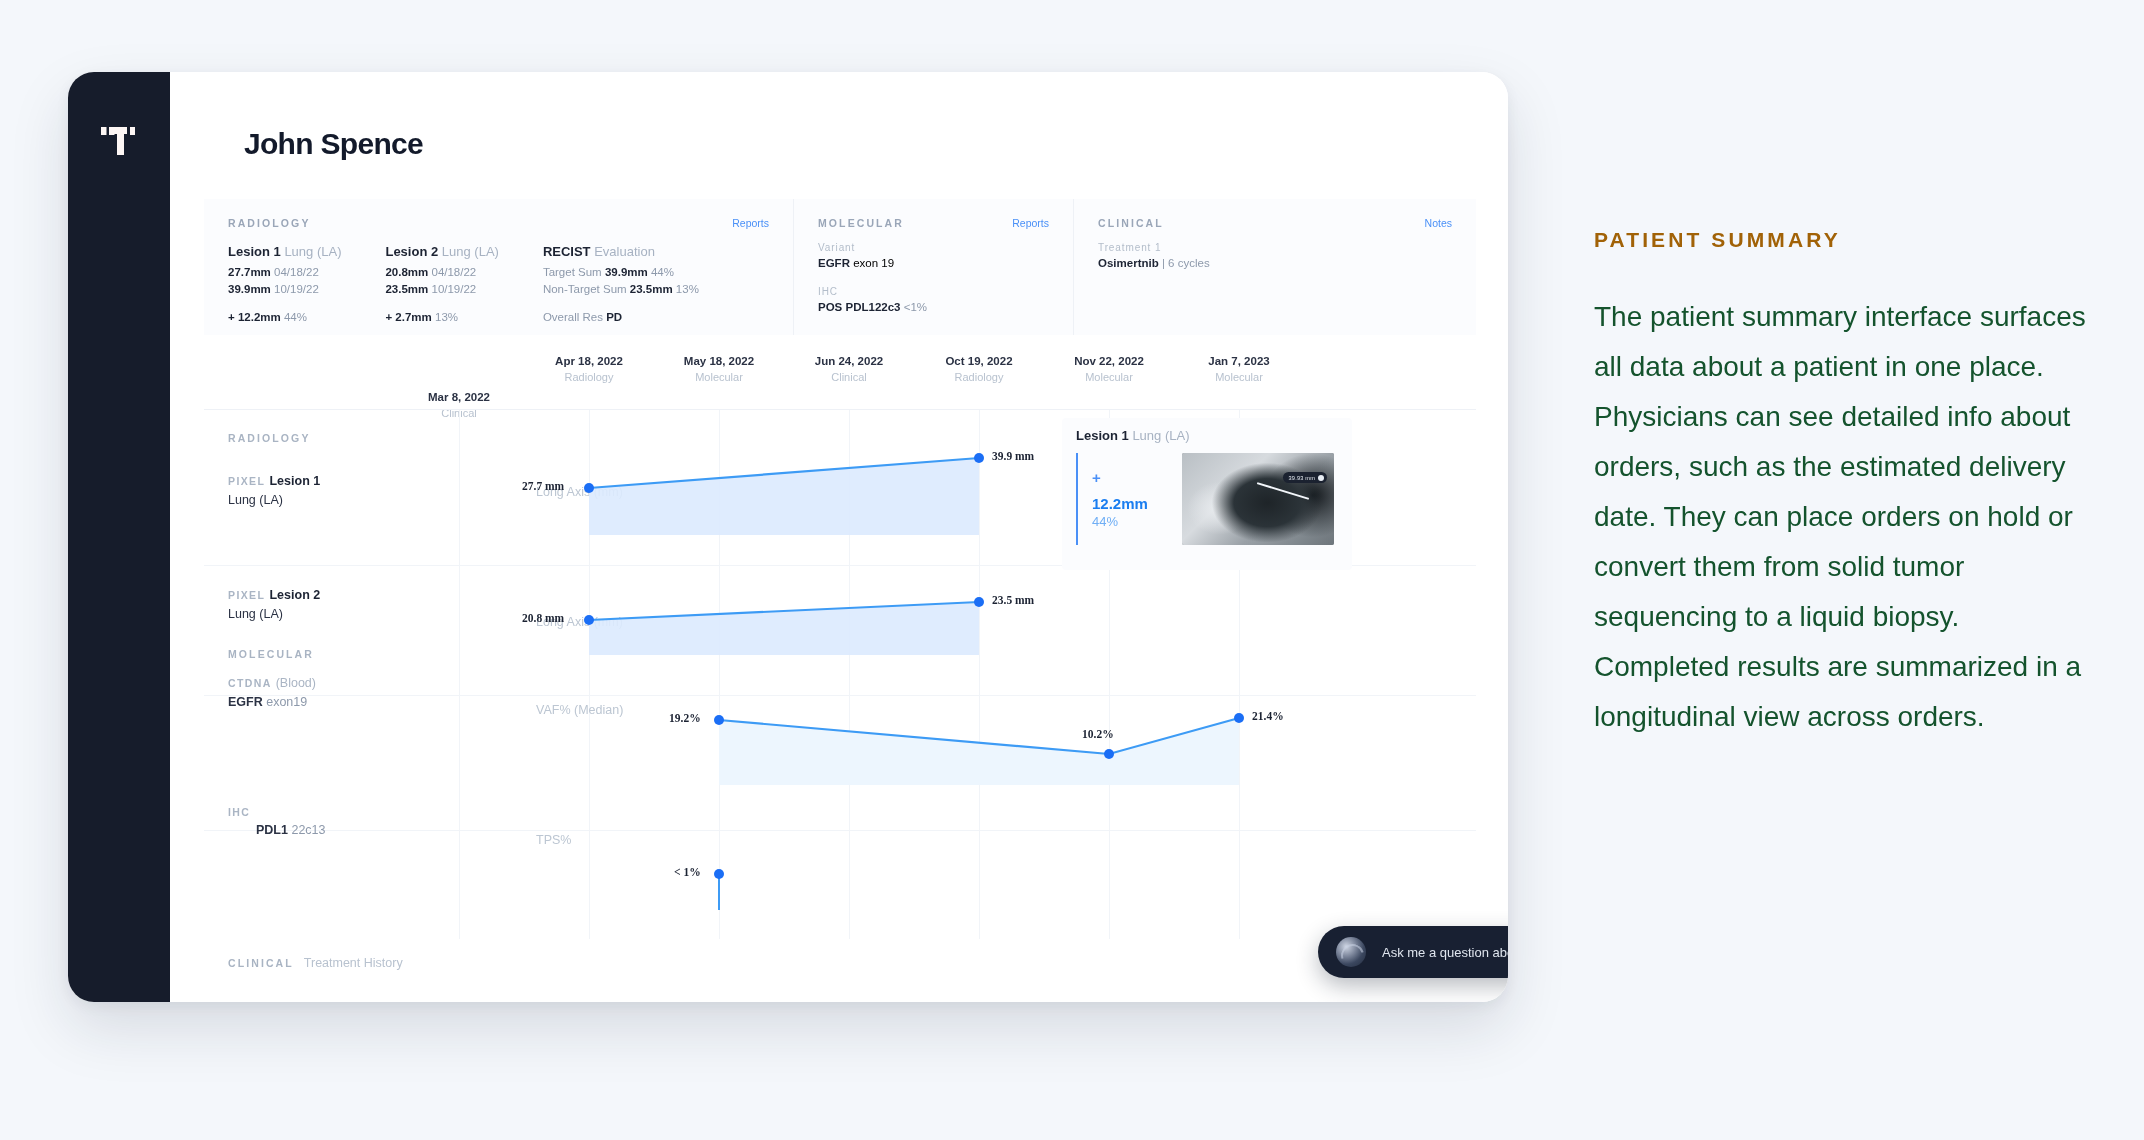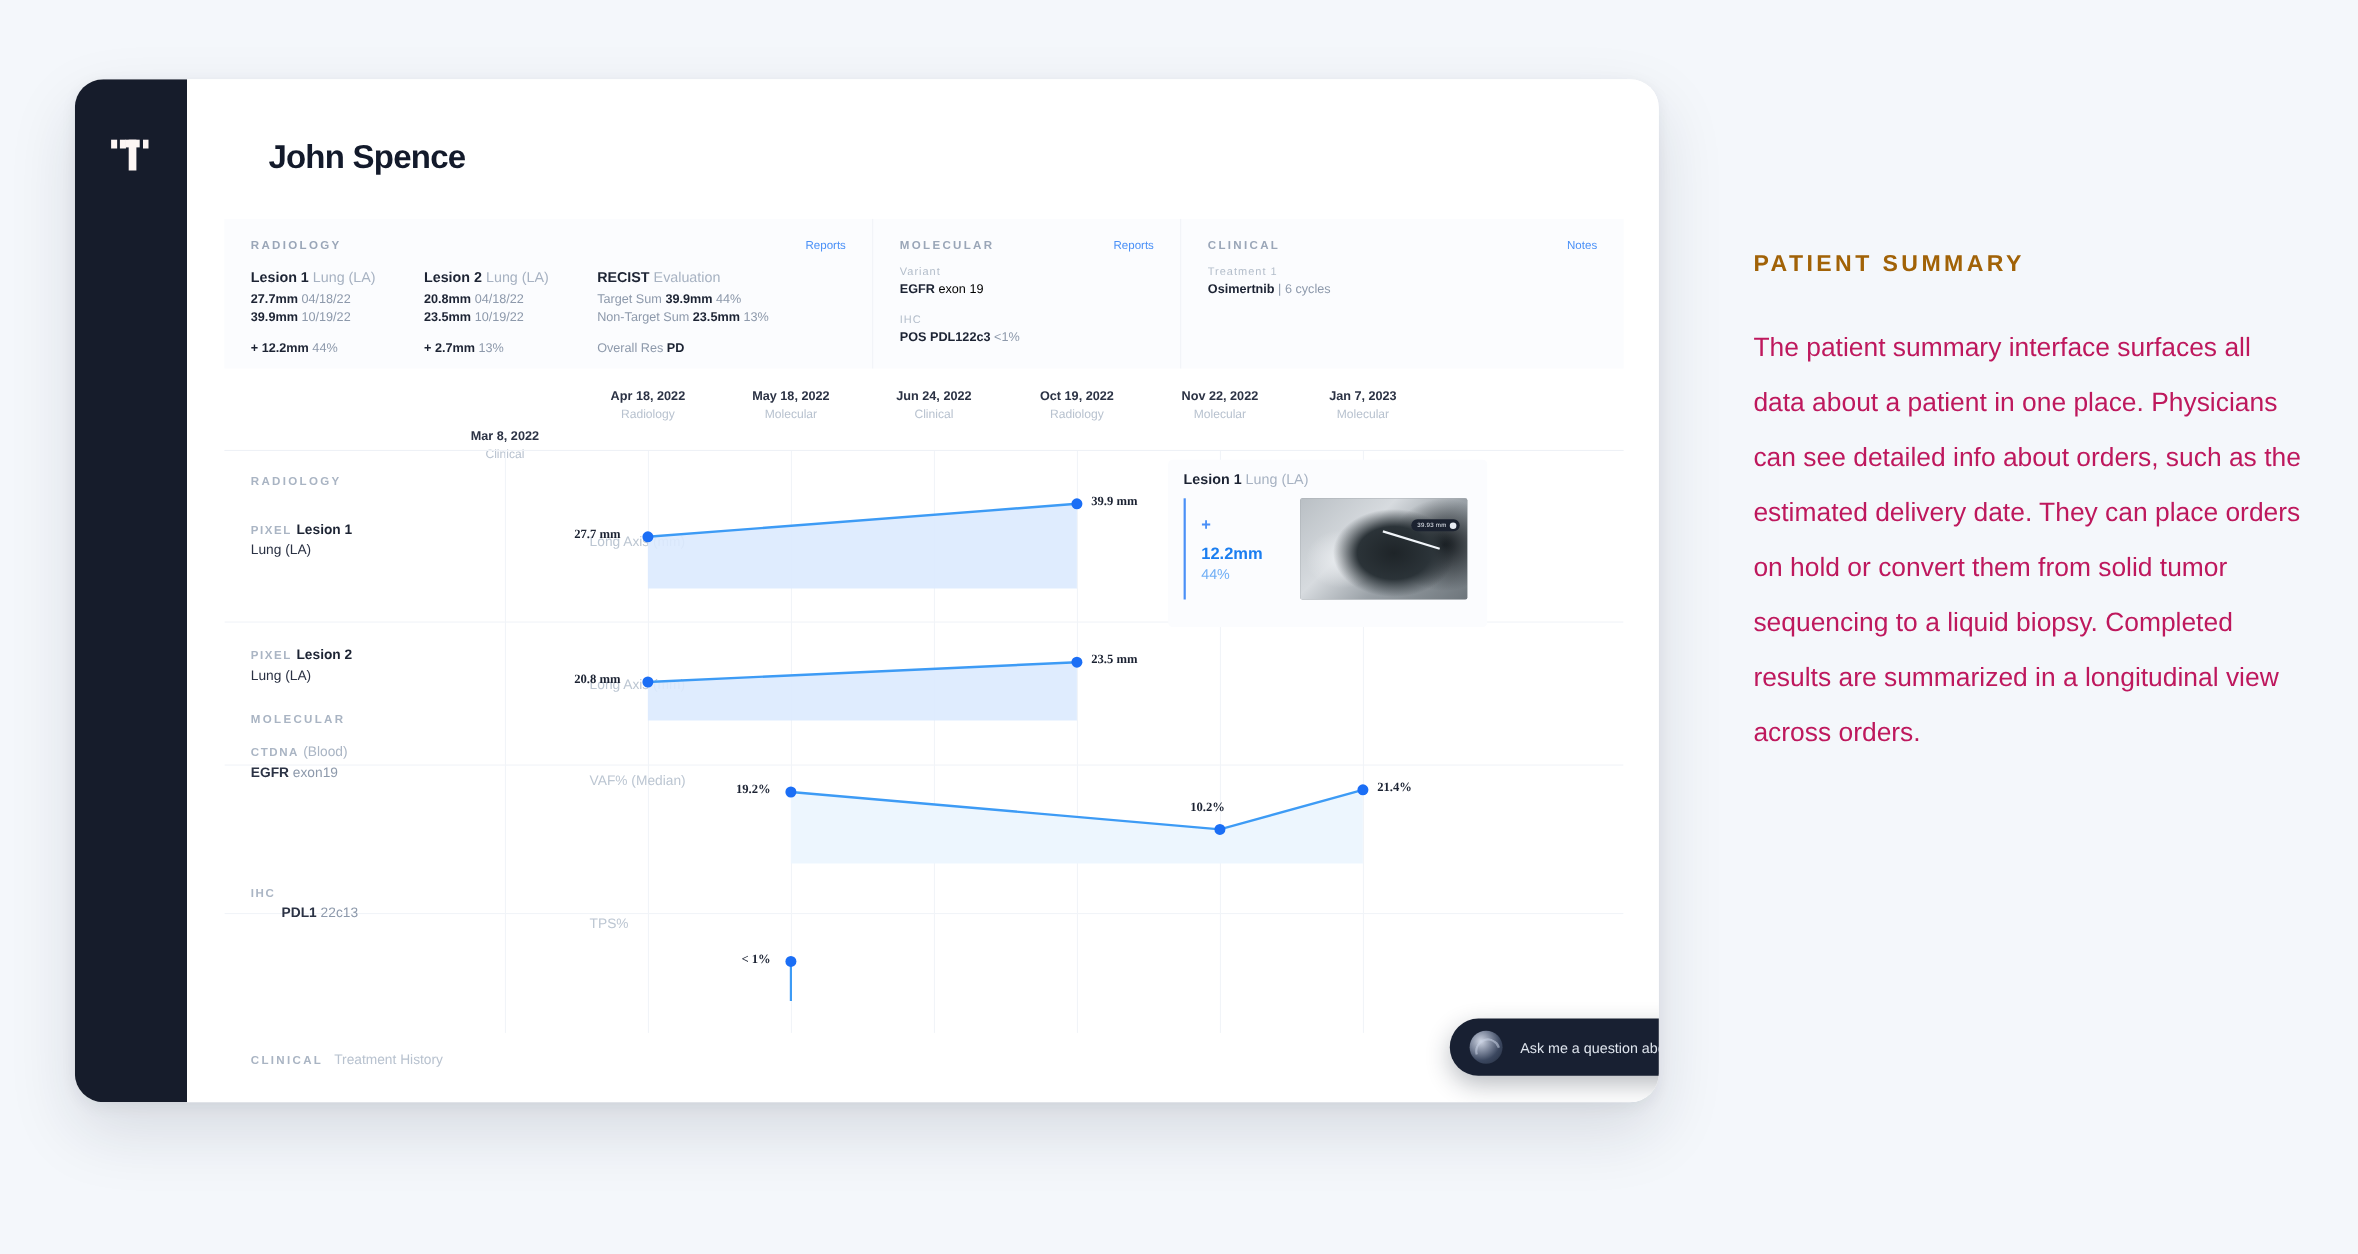--- a/index.html
+++ b/index.html
@@ -276,23 +276,23 @@
     left: 1594px; top: 228px;
     width: 500px;
   }
   #explainer-title {
     font-size: 21px; font-weight: 700;
     letter-spacing: 3.1px;
     color: #a16207;
     margin-bottom: 40px;
   }
   #explainer-body {
-    font-size: 24px;
+    font-size: 28px;
     line-height: 50px;
-    color: #be185d;
+    color: #14532d;
   }
 </style>
 </head>
 <body>
 
 <div id="app-window">
 
   <div id="sidebar">
     <div id="logo-mark">
       <svg width="44" height="34" viewBox="0 0 44 34" aria-hidden="true">

